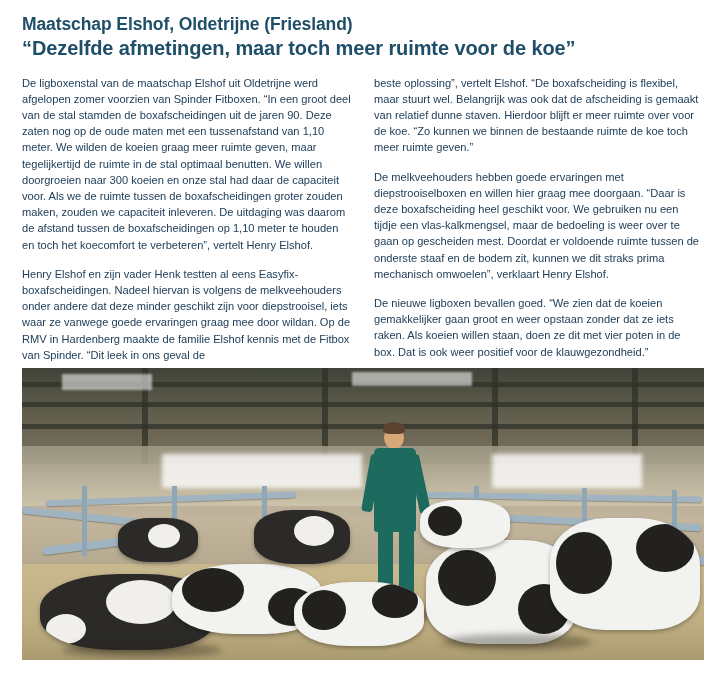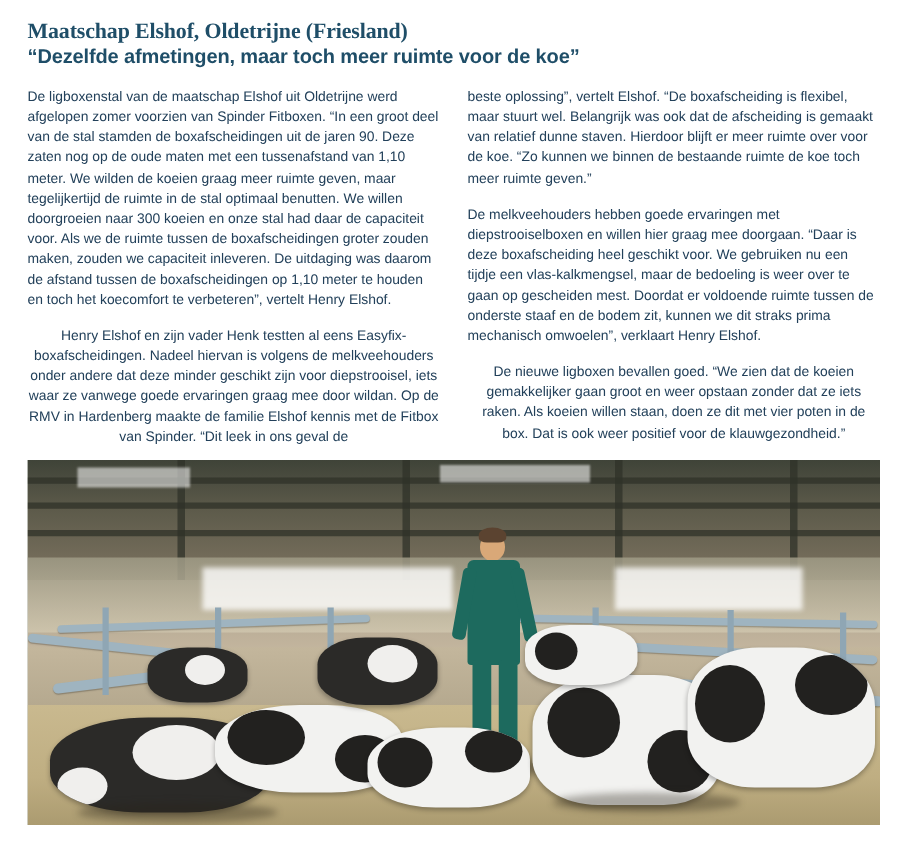--- a/index.html
+++ b/index.html
@@ -30,25 +30,24 @@
     height: 673px;
     background: #ffffff;
   }
   .headline {
     margin: 0 0 1px 0;
     font-size: 17.5px;
     font-weight: bold;
     color: #1f4e68;
     letter-spacing: -0.1px;
     line-height: 1.22;
-    font-family: Liberation Serif, serif;
   }
   .subhead {
     margin: 0 0 14px 0;
-    font-size: 16px;
+    font-size: 20px;
     font-weight: bold;
     color: #1f4e68;
     letter-spacing: -0.1px;
     line-height: 1.22;
   }
   .columns {
     display: flex;
     gap: 22px;
     align-items: flex-start;
   }
@@ -58,21 +57,20 @@
   }
   .col p {
     margin: 0 0 13px 0;
     font-size: 11.1px;
     line-height: 1.46;
     color: #22405a;
     text-align: left;
   }
   .col p:last-child {
     margin-bottom: 0;
-    text-align: center;
   }
   .photo-wrap {
     position: absolute;
     left: 22px;
     top: 368px;
     width: 682px;
     height: 292px;
     overflow: hidden;
     background: #b9c4bd;
   }

